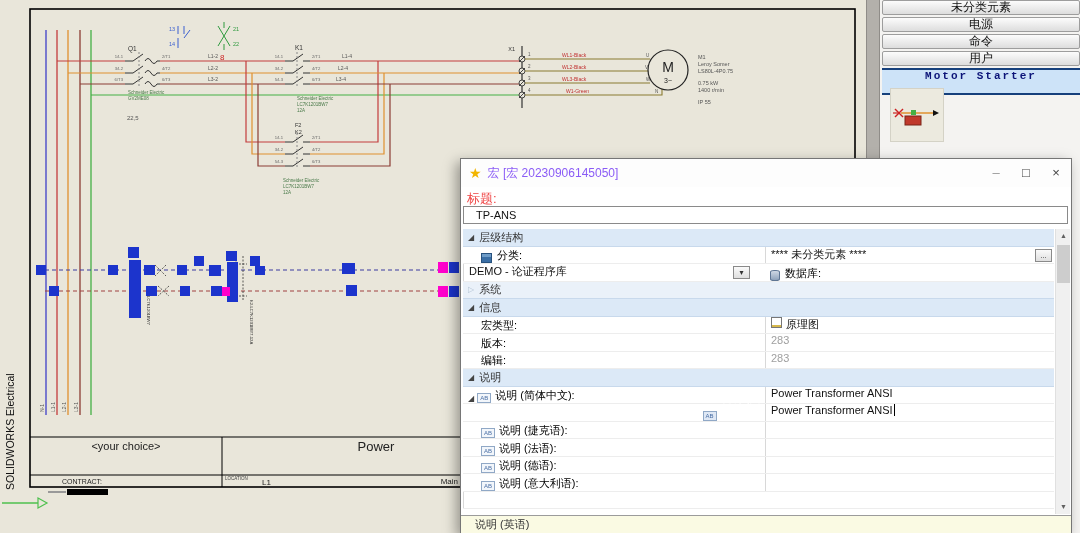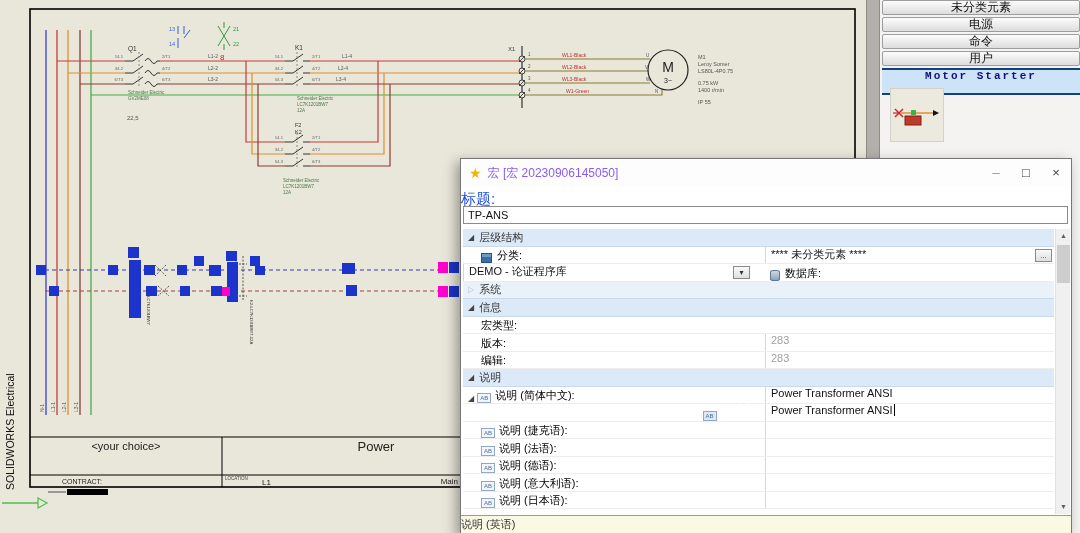--- a/index.html
+++ b/index.html
@@ -19,22 +19,22 @@
   .acc-active{position:absolute;left:2px;right:0;height:27px;background:#cde3f8;border-top:2px solid #16407c;border-bottom:2px solid #16407c;text-align:center;font-family:"Liberation Mono",monospace;font-weight:bold;font-size:11px;line-height:12px;letter-spacing:2px;color:#0c1478;}
   .thumb{position:absolute;left:10px;top:88px;width:54px;height:54px;background:#eceadf;border:1px solid #d4d2c6;}
 
   
   .dialog{position:absolute;left:460px;top:158px;width:612px;height:376px;background:#ffffff;border:1px solid #767676;box-shadow:-4px 4px 12px rgba(0,0,0,.35);}
   .titlebar{position:absolute;left:0;top:0;right:0;height:28px;background:#fdfdfd;display:flex;align-items:center;padding-left:8px;}
   .titlebar .star{color:#f2b500;font-size:14px;margin-right:6px;}
   .titlebar .ttl{font-size:12px;color:#8b5cf6;flex:1;}
   .winbtn{width:30px;height:22px;text-align:center;line-height:22px;font-size:13px;color:#444;cursor:pointer;}
   .winbtn.min{color:#999;}
-  .fieldlabel{position:absolute;left:0;top:31px;font-size:15px;color:#1d4ed8;}
-  .textinput{position:absolute;left:2px;top:47px;right:3px;height:18px;border:1px solid #8a8a8a;background:#fff;font-size:11px;line-height:16px;padding-left:4px;color:#111;}
+  .fieldlabel{position:absolute;left:6px;top:31px;font-size:13px;color:#ef4444;}
+  .textinput{position:absolute;left:2px;top:47px;right:3px;height:18px;border:1px solid #8a8a8a;background:#fff;font-size:11px;line-height:16px;padding-left:12px;color:#111;}
 
   .grid{position:absolute;left:2px;top:70px;right:17px;bottom:19px;background:#fff;overflow:hidden;}
   .grow{position:relative;height:17.5px;border-bottom:1px solid #ededed;font-size:11px;display:flex;}
   .grow .lab{width:302px;display:flex;align-items:flex-end;padding-left:4px;position:relative;}
   .grow .val{flex:1;border-left:1px solid #d8d8d8;display:flex;padding-left:5px;position:relative;color:#111;}
   .grow.section{background:#dce9f7;border-bottom:1px solid #c8d9ec;align-items:center;color:#333;}
   .grow.section .exp{font-size:8px;color:#444;margin:0 5px 0 5px;}
   .grow.section2{background:#eaf1f9;}
   .grow.section2 .exp{color:#b5c5d6;}
   .exp2{font-size:8px;color:#444;margin-right:3px;margin-left:1px;}
@@ -48,21 +48,21 @@
   .grow.sel .lab>*{position:relative;}
   .grow.sel .icon-ab{background:#dfe8f5;}
   .caret{display:inline-block;width:1px;height:12px;background:#000;margin-left:1px;}
   .mini-btn{position:absolute;right:2px;top:2px;width:17px;height:13px;border:1px solid #8a8a8a;background:linear-gradient(#fafafa,#dfdfdf);font-size:8px;line-height:11px;text-align:center;color:#333;cursor:pointer;}
   .indent1{width:14px;flex:none;}
 
   .vscroll{position:absolute;right:1px;top:70px;bottom:19px;width:15px;background:#f0f0f0;border-left:1px solid #e0e0e0;}
   .vscroll .arr{position:absolute;left:0;width:15px;height:14px;text-align:center;font-size:7px;color:#606060;line-height:14px;cursor:pointer;}
   .vscroll .thumbbar{position:absolute;left:1px;top:16px;width:13px;height:38px;background:#cdcdcd;cursor:pointer;}
 
-  .bottom-bar{position:absolute;left:0;right:0;bottom:0;height:18px;background:#fafae3;border-top:1px solid #9b9b9b;font-size:11px;line-height:17px;color:#333;}
+  .bottom-bar{position:absolute;left:0;right:0;bottom:0;height:18px;background:#fafae3;border-top:1px solid #9b9b9b;font-size:11px;line-height:17px;padding-left:14px;color:#333;}
 </style>
 </head>
 <body>
 
 <div class="app">
 
   <div class="sheet">
     <svg width="866" height="533" viewBox="0 0 866 533">
 
       <rect x="30" y="9" width="825" height="478" fill="none" stroke="#000" stroke-width="1.6"></rect>
@@ -377,20 +377,24 @@
 
       <div class="grow section">
         <span class="exp">◢</span>
         <span>信息</span>
       </div>
       <div class="grow">
         <div class="cell lab">
             <span class="indent1"></span>
             <span>宏类型:</span>
           </div>
+        <div class="cell val">
+            <span class="icon-page"></span>
+            <span>原理图</span>
+          </div>
       </div>
       <div class="grow">
         <div class="cell lab">
             <span class="indent1"></span>
             <span>版本:</span>
           </div>
         <div class="cell val">
             <span class="gray">283</span>
           </div>
       </div>
@@ -464,25 +468,20 @@
         <div class="cell lab">
             <span class="indent1"></span>
             <span class="icon-ab">AB</span>
             <span>说明 (意大利语):</span>
           </div>
         <div class="cell val">
             <span></span>
           </div>
       </div>
       <div class="grow">
-        <div class="cell lab">
-            <span class="indent1"></span>
-            <span class="icon-ab">AB</span>
-            <span>说明 (日本语):</span>
-          </div>
         <div class="cell val">
             <span></span>
           </div>
       </div>
     </div>
 
     <div class="vscroll">
       <span class="arr" style="top:0">▲</span>
       <span class="thumbbar"></span>
       <span class="arr" style="bottom:0">▼</span>

